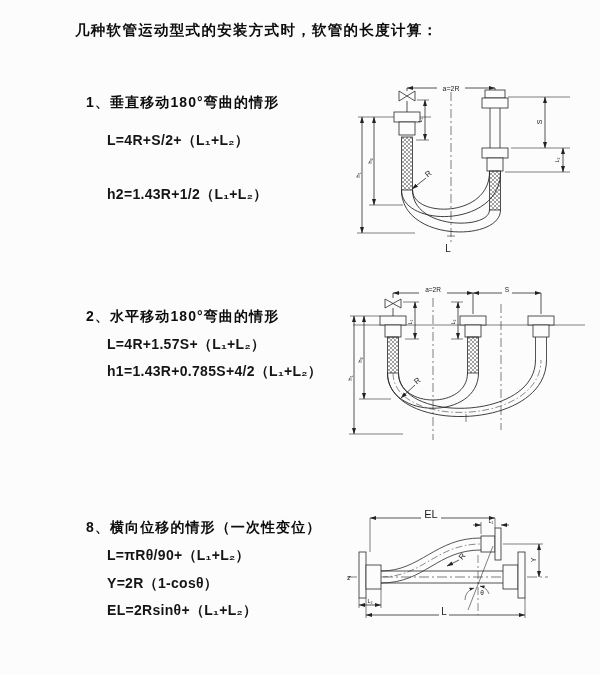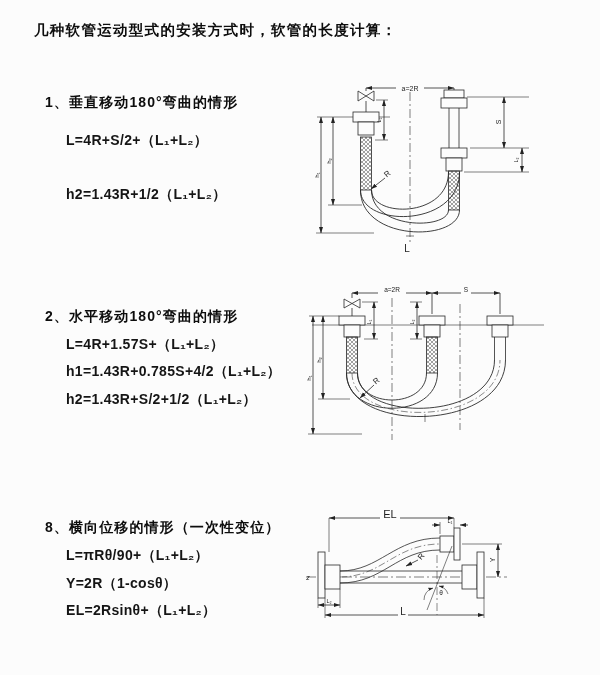--- a/index.html
+++ b/index.html
@@ -4,21 +4,21 @@
 <style>
   html,body{margin:0;padding:0;}
   body{
     width:600px;height:675px;
     background:#fcfcfc;
     font-family:"Liberation Sans","DejaVu Sans",sans-serif;
     color:#111;
     position:relative;
     overflow:hidden;
   }
-  #page{position:absolute;inset:0;width:478px;height:675px;}
+  #page{position:absolute;inset:0;width:478px;height:675px;margin-left:41px;}
   .title{
     position:absolute;left:34px;top:21px;
     font-size:14.5px;font-weight:700;letter-spacing:1.3px;color:#0d0d0d;
     white-space:nowrap;
   }
   .sec-heading{
     position:absolute;left:45px;
     font-size:14px;font-weight:700;letter-spacing:1.1px;color:#0d0d0d;
     white-space:nowrap;
   }
@@ -37,21 +37,20 @@
 
   <div class="title">几种软管运动型式的安装方式时，软管的长度计算：</div>
 
   <div class="sec-heading" style="top:94px">1、垂直移动180°弯曲的情形</div>
   <div class="formula" style="top:132px">L=4R+S/2+（L₁+L₂）</div>
   <div class="formula" style="top:186px">h2=1.43R+1/2（L₁+L₂）</div>
 
   <div class="sec-heading" style="top:308px">2、水平移动180°弯曲的情形</div>
   <div class="formula" style="top:336px">L=4R+1.57S+（L₁+L₂）</div>
   <div class="formula" style="top:363px">h1=1.43R+0.785S+4/2（L₁+L₂）</div>
-  <div class="formula" style="top:391px">h2=1.43R+S/2+1/2（L₁+L₂）</div>
 
   <div class="sec-heading" style="top:519px">8、横向位移的情形（一次性变位）</div>
   <div class="formula" style="top:547px">L=πRθ/90+（L₁+L₂）</div>
   <div class="formula" style="top:575px">Y=2R（1-cosθ）</div>
   <div class="formula" style="top:602px">EL=2Rsinθ+（L₁+L₂）</div>
 
   <svg class="diag" style="left:312px;top:76px" width="240" height="180" viewBox="0 0 240 180">
     <defs>
       <marker id="ar1" viewBox="0 0 10 10" refX="9.5" refY="5" markerWidth="8" markerHeight="8" orient="auto-start-reverse">
         <path d="M0,1.8 L10,5 L0,8.2 Z" fill="#222"></path>

